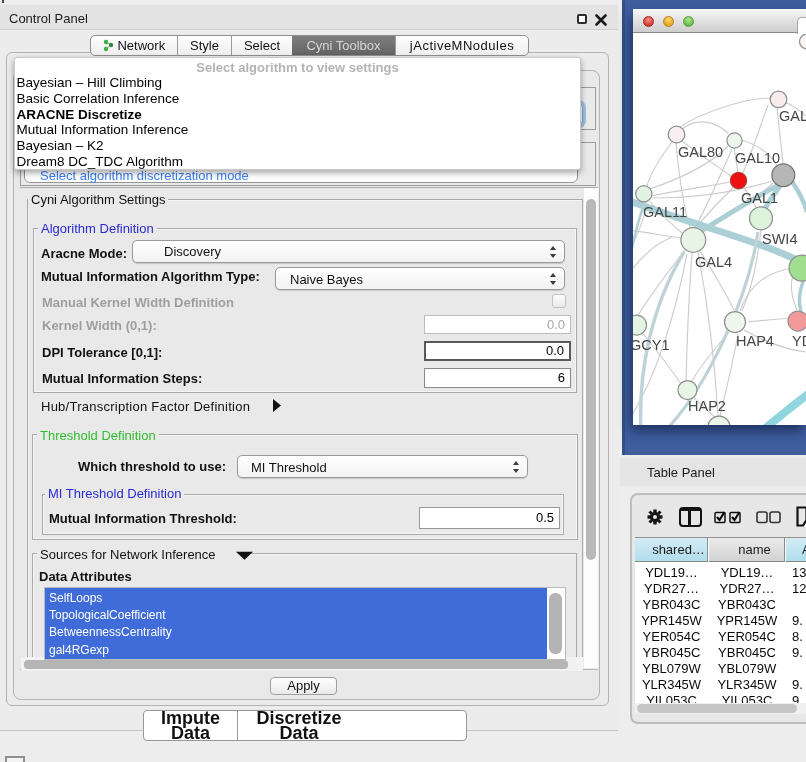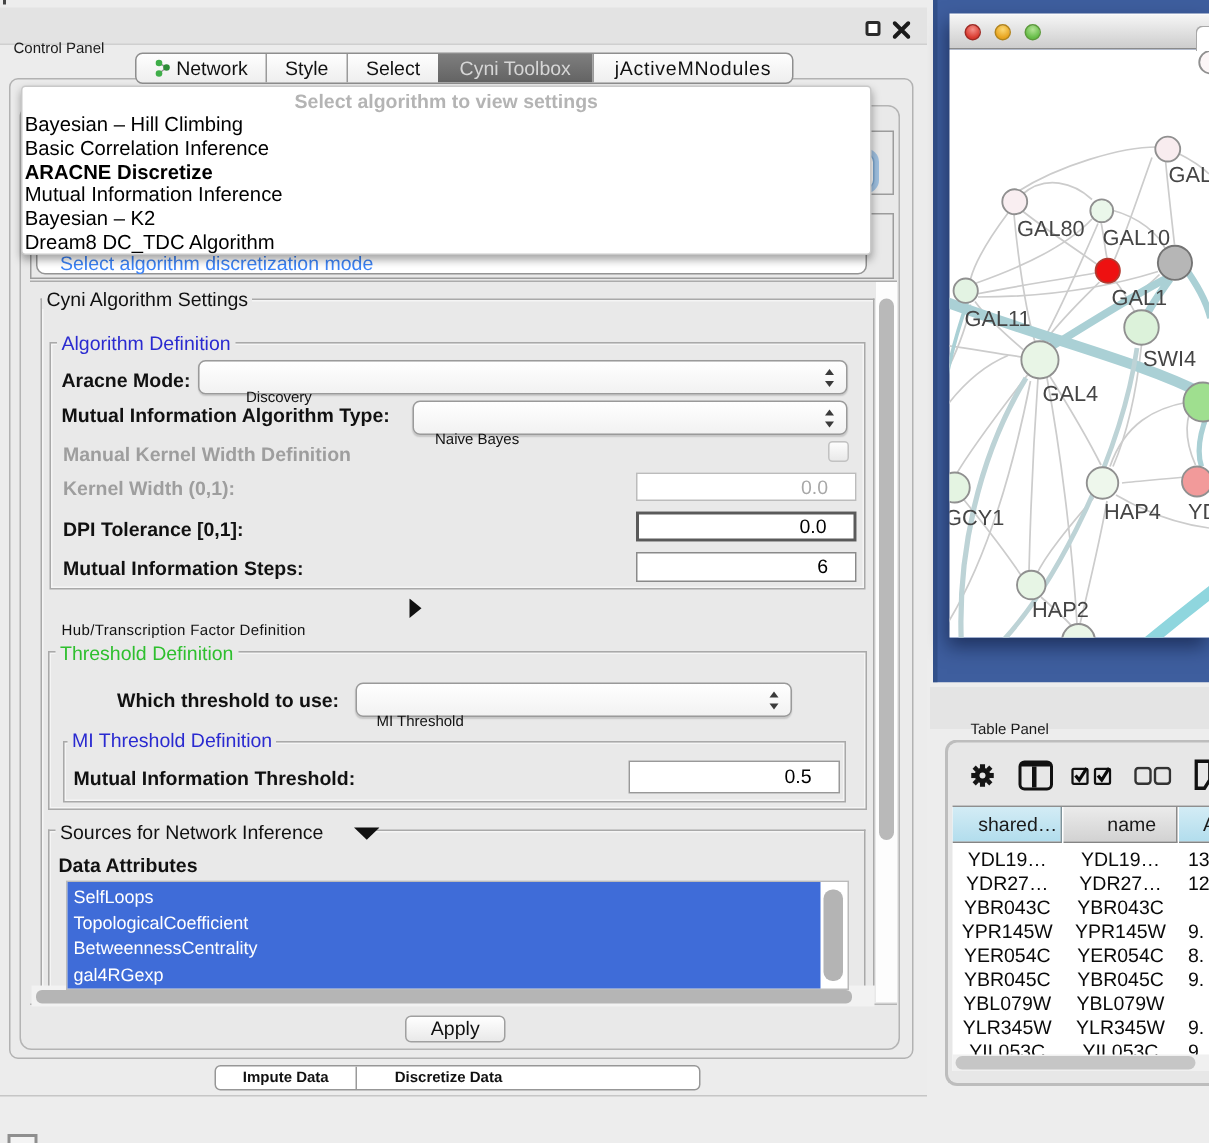--- a/index.html
+++ b/index.html
@@ -1,31 +1,31 @@
 <!DOCTYPE html>
 <html><head>
 <meta charset="utf-8">
 <style>
   * { margin:0; padding:0; box-sizing:border-box; }
   html,body { width:806px; height:762px; }
   body { position:relative; overflow:hidden; background:#ededed;
          font-family:"Liberation Sans", sans-serif; color:#111; }
   .abs { position:absolute; }
   .b13 { font-size:13px; font-weight:bold; }
-  .r13 { font-size:10px;margin-top:16px; }
+  .r13 { font-size:13px; }
   .grouplab { font-size:13px; background:#e9e9e9; padding:0 3px; line-height:13px; }
   .etch { border:1px solid #a9a9a9; box-shadow:inset 0 0 0 1px #f5f5f5; }
   .combo { background:linear-gradient(#ffffff,#f2f2f2); border:1px solid #9a9a9a;
            border-radius:5px; box-shadow:0 1px 1px rgba(0,0,0,0.15); }
   .carr { position:absolute; right:7px; top:50%; width:8px; height:16px; margin-top:-8px; }
   .carr:before { content:""; position:absolute; left:0.5px; top:2px; border-left:3.5px solid transparent;
            border-right:3.5px solid transparent; border-bottom:4.5px solid #3a3a3a; }
   .carr:after  { content:""; position:absolute; left:0.5px; bottom:2px; border-left:3.5px solid transparent;
            border-right:3.5px solid transparent; border-top:4.5px solid #3a3a3a; }
-  .tfield { background:#fff; text-align:right; font-size:13px; padding-right:18px; }
+  .tfield { background:#fff; text-align:right; font-size:13px; padding-right:5px; }
 </style>
 </head>
 <body>
 
 <div class="abs" id="desktop" style="left:622px; top:0; width:184px; height:455px; background:#3e5e9e; border-left:3px solid #32508a;"></div>
 
 <div class="abs" id="netwin" style="left:633px; top:9px; width:173px; height:416px; box-shadow:-2px 6px 12px rgba(5,15,45,0.55);">
 
   <div class="abs" style="left:0; top:0; width:173px; height:24px; border-bottom:1px solid #8a8a8a;
        background:linear-gradient(#f5f5f5,#cdcdcd); border-top:1px solid #fbfbfb;">
@@ -318,21 +318,21 @@
 
   <div class="abs" style="left:44px; top:582px; width:522px; height:73px; background:#fff; border:1px solid #bbb;"></div>
   <div class="abs" style="left:45px; top:583px; width:502px; height:71px; background:#3f6cd8; color:#fff; font-size:12px;">
     <div style="padding:2px 0 0 4px; line-height:17.2px;">SelfLoops<br>TopologicalCoefficient<br>BetweennessCentrality<br>gal4RGexp</div>
   </div>
   <div class="abs" style="left:549px; top:588px; width:13px; height:61px; background:#b4b4b4; border-radius:6px;"></div>
 
   <div class="abs" style="left:270px; top:672px; width:67px; height:18px; border:1px solid #a0a0a0; border-radius:4px;
        background:linear-gradient(#ffffff,#e9e9e9); text-align:center; font-size:13px; line-height:16px; color:#111;">Apply</div>
 
-  <div class="abs" style="left:143px; top:705px; height:17px; display:flex; font-size:10px; font-weight:bold; line-height:15px;
+  <div class="abs" style="left:143px; top:705px; height:31px; display:flex; font-size:18px; font-weight:bold; line-height:15px;
        border:1px solid #979797; border-radius:4px; overflow:hidden; background:#fff;">
     <div style="width:94px; text-align:center; border-right:1px solid #9a9a9a;">Impute Data</div>
     <div style="width:122px; text-align:center;">Discretize Data</div>
     <div style="width:106px; text-align:center; background:linear-gradient(#8c8c8c,#707070); color:#e9e9e9; font-weight:normal;margin-top:42px;">Infer Network</div>
   </div>
 </div>
 
 <div class="abs" id="popup" style="left:14px; top:57px; width:567px; height:113px; background:#fff;
      border:1px solid #c9c9c9; border-radius:3px; box-shadow:0 3px 6px rgba(0,0,0,0.35); font-size:13.5px; overflow:hidden;">
   <div style="text-align:center; color:#b4b4b4; font-size:13px; line-height:15px; padding-top:2px;font-weight:bold;">Select algorithm to view settings</div>

